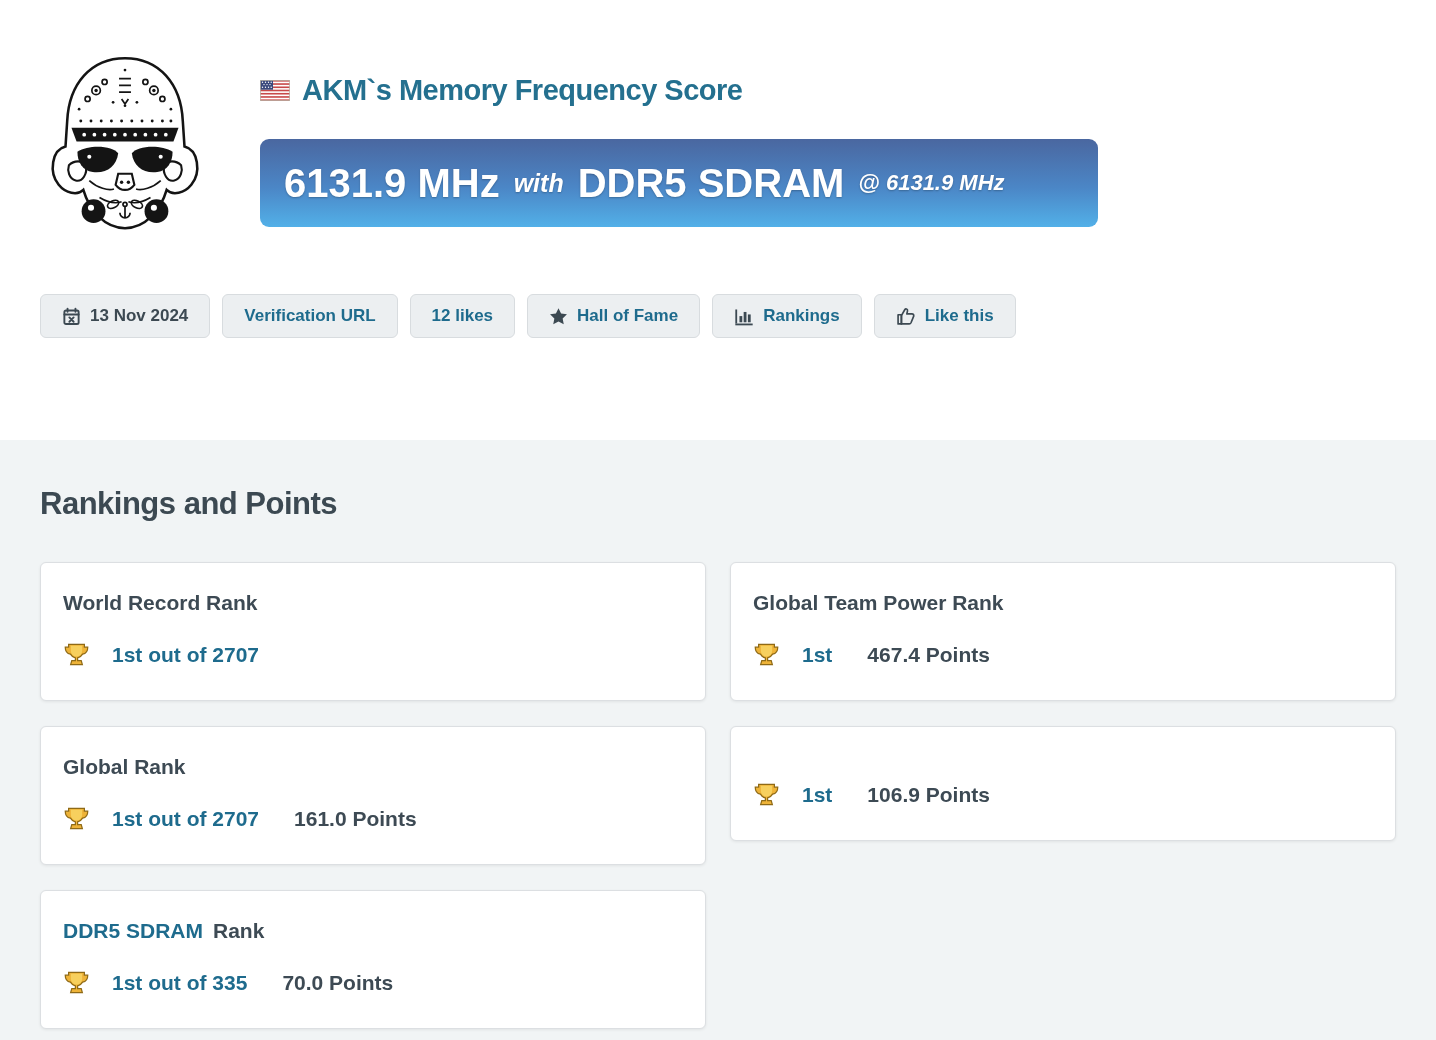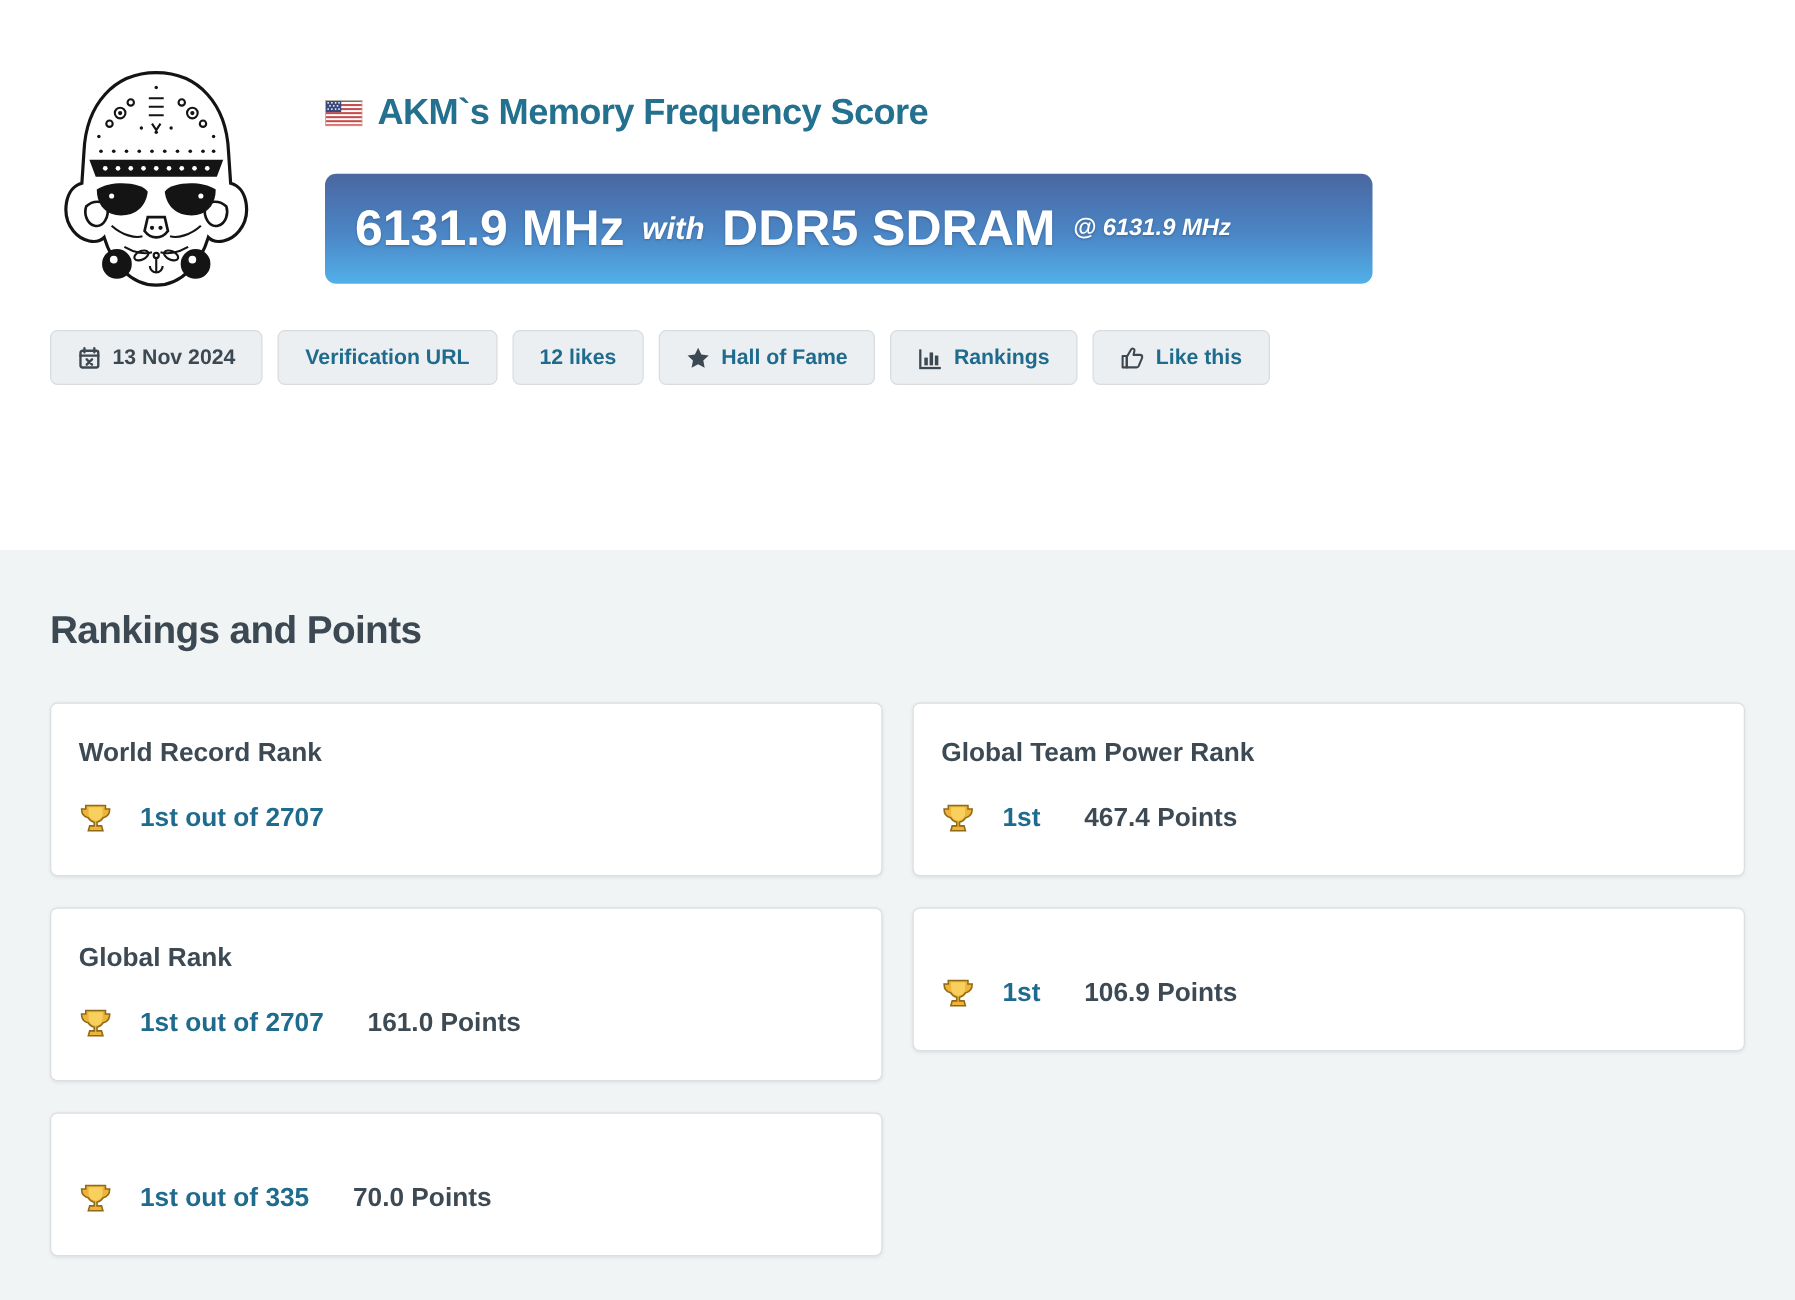--- a/index.html
+++ b/index.html
@@ -35,23 +35,23 @@
     background:linear-gradient(180deg,#4a67a0 0%, #4b86c6 55%, #52b0e8 100%);
     display:flex; align-items:flex-end; gap:14px;
     padding:0 24px;
     color:#ffffff;
     text-shadow:0 1px 2px rgba(0,0,0,0.25);
   }
   .score-banner > span { align-self:center; }
   .score-big  { font-size:40px; font-weight:bold; }
   .score-with { font-size:25px; font-weight:bold; font-style:italic; }
   .score-hw   { font-size:40px; font-weight:bold; }
-  .score-at   { font-size:19px; font-weight:bold; font-style:italic; }
-
-  .meta-row { margin-top:22px; display:flex; gap:12px; }
+  .score-at   { font-size:22px; font-weight:bold; font-style:italic; }
+
+  .meta-row { margin-top:52px; display:flex; gap:12px; }
   .meta-btn {
     height:44px; padding:0 21px;
     display:inline-flex; align-items:center; gap:9px;
     background:#eceff1; border:1px solid #d8dcdf; border-radius:6px;
     font-family:"Liberation Sans", sans-serif;
     font-size:17px; font-weight:bold; cursor:pointer;
   }
   .meta-btn.dark { color:#3c4952; }
   .meta-btn.link { color:#1e6b8d; }
   .btn-icon { display:inline-flex; align-items:center; }
@@ -329,20 +329,23 @@
             <path d="M5 3h14v2.5h3c0 3.5-2 5.7-4.6 6.2A7 7 0 0 1 13 15v2.5h3.2l1 3.5H6.8l1-3.5H11V15a7 7 0 0 1-4.4-3.3C4 11.2 2 9 2 5.5h3z" fill="#eeb338" stroke="#8f6a16" stroke-width="1.1"></path>
             <path d="M7 4.2h10v4.6a5 5 0 0 1-10 0z" fill="#f7d05e"></path>
           </svg>
         </span>
         <a class="rank-text">1st</a>
         <span class="points">106.9 Points</span>
       </div>
     </div>
 
     <div class="card">
+      <div class="card-title">
+        <span class="title-link">DDR5 SDRAM</span><span class="title-text">Rank</span>
+      </div>
       <div class="rank-row">
         <span class="trophy">
           <svg width="27" height="27" viewBox="0 0 24 24">
             <path d="M5 3h14v2.5h3c0 3.5-2 5.7-4.6 6.2A7 7 0 0 1 13 15v2.5h3.2l1 3.5H6.8l1-3.5H11V15a7 7 0 0 1-4.4-3.3C4 11.2 2 9 2 5.5h3z" fill="#eeb338" stroke="#8f6a16" stroke-width="1.1"></path>
             <path d="M7 4.2h10v4.6a5 5 0 0 1-10 0z" fill="#f7d05e"></path>
           </svg>
         </span>
         <a class="rank-text">1st out of 335</a>
         <span class="points">70.0 Points</span>
       </div>

